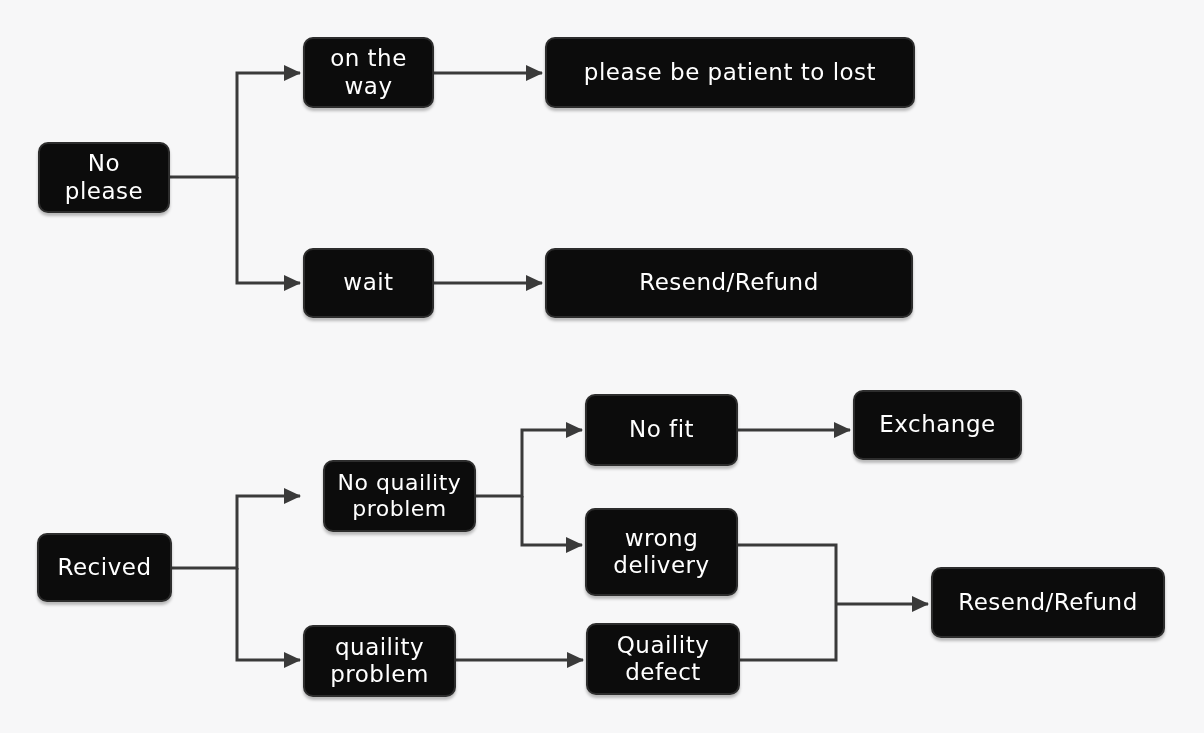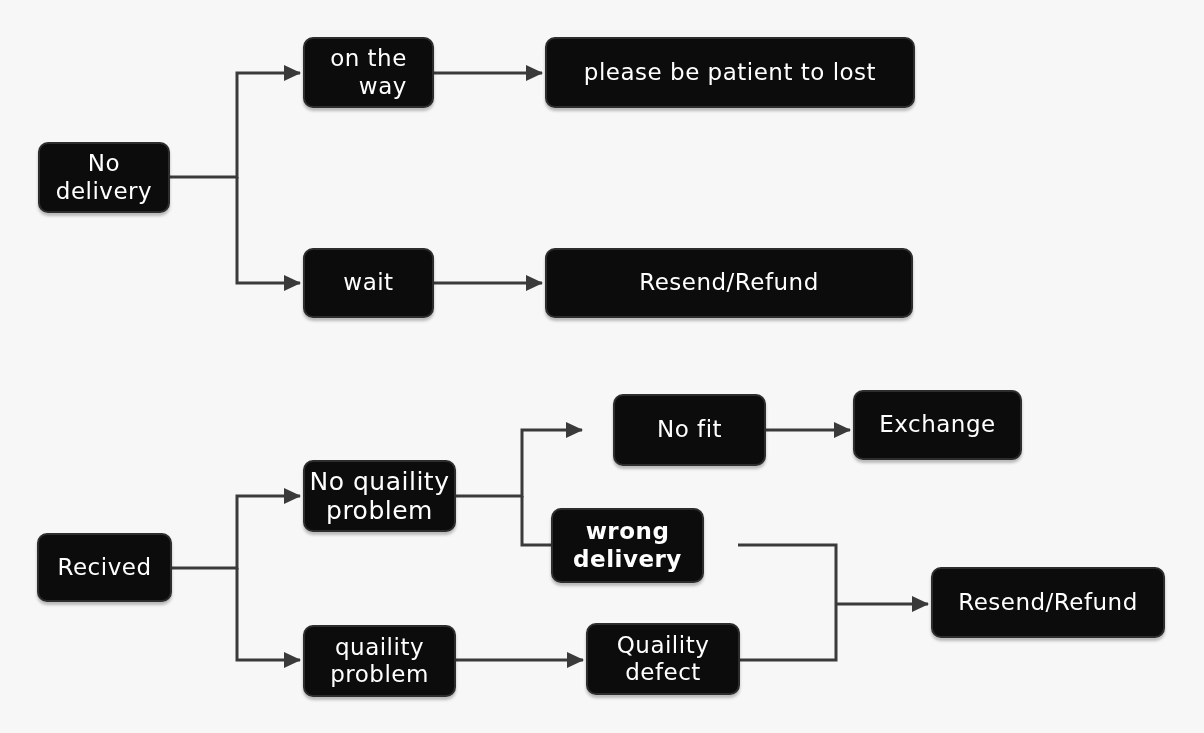--- a/index.html
+++ b/index.html
@@ -32,21 +32,21 @@
     display: flex;
     align-items: center;
     justify-content: center;
     text-align: center;
     white-space: pre-line;
     font-size: 23px;
     line-height: 1.18;
     box-shadow: 0 3px 3px rgba(0,0,0,0.25);
     letter-spacing: 0.5px;
   }
-  .node.sm { font-size: 25px; }
+  .node.sm { font-size: 22px; margin-left: 20px; }
 </style>
 </head>
 <body>
 
 <div class="canvas">
 
   <svg class="connectors" viewBox="0 0 1204 733" xmlns="http://www.w3.org/2000/svg">
     <defs>
       <marker id="arrow" markerUnits="userSpaceOnUse" markerWidth="17" markerHeight="16" viewBox="0 0 17 16" refX="16" refY="8" orient="auto">
         <path d="M0,0 L17,8 L0,16 Z" fill="#3a3a3a"></path>
@@ -62,42 +62,42 @@
       <path d="M456,496 H522 V430 H582" marker-end="url(#arrow)"></path>
       <path d="M522,496 V545 H582" marker-end="url(#arrow)"></path>
       <path d="M738,430 H850" marker-end="url(#arrow)"></path>
       <path d="M456,660 H583" marker-end="url(#arrow)"></path>
       <path d="M738,545 H836 V660 H740"></path>
       <path d="M836,604 H928" marker-end="url(#arrow)"></path>
     </g>
   </svg>
 
   <div class="node" style="left:38px; top:142px; width:132px; height:71px;">No
-delivery</div>
+please</div>
 
-  <div class="node" style="left:303px; top:37px; width:131px; height:71px;text-align:right;">on the
+  <div class="node" style="left:303px; top:37px; width:131px; height:71px;">on the
 way</div>
 
   <div class="node" style="left:545px; top:37px; width:370px; height:71px;">please be patient to lost</div>
 
   <div class="node" style="left:303px; top:248px; width:131px; height:70px;">wait</div>
 
   <div class="node" style="left:545px; top:248px; width:368px; height:70px;">Resend/Refund</div>
 
   <div class="node" style="left:37px; top:533px; width:135px; height:69px;">Recived</div>
 
   <div class="node sm" style="left:303px; top:460px; width:153px; height:72px;">No quaility
 problem</div>
 
   <div class="node" style="left:303px; top:625px; width:153px; height:72px;">quaility
 problem</div>
 
-  <div class="node" style="left:585px; top:394px; width:153px; height:72px;margin-left:28px;">No fit</div>
+  <div class="node" style="left:585px; top:394px; width:153px; height:72px;">No fit</div>
 
-  <div class="node" style="left:551px; top:508px; width:153px; height:75px;font-weight:bold;">wrong
+  <div class="node" style="left:585px; top:508px; width:153px; height:88px;">wrong
 delivery</div>
 
   <div class="node" style="left:586px; top:623px; width:154px; height:72px;">Quaility
 defect</div>
 
   <div class="node" style="left:853px; top:390px; width:169px; height:70px;">Exchange</div>
 
   <div class="node" style="left:931px; top:567px; width:234px; height:71px;">Resend/Refund</div>
 
 </div>

